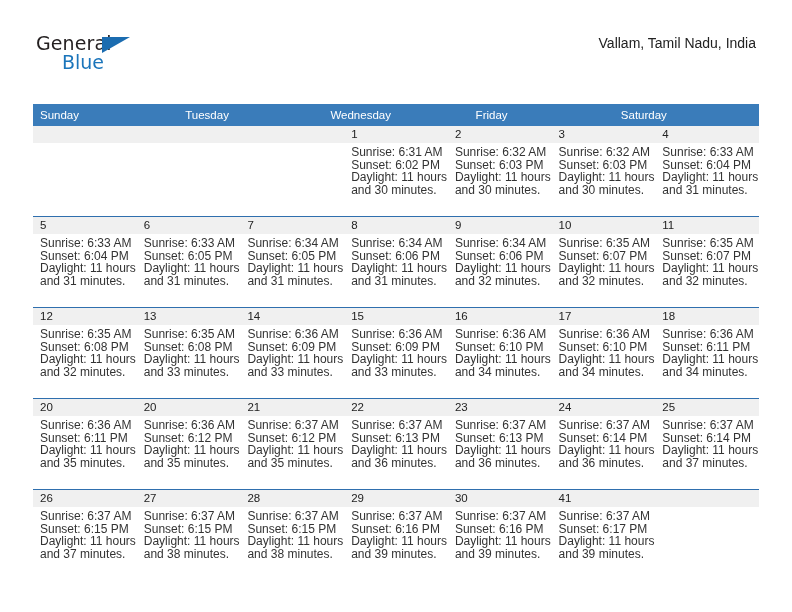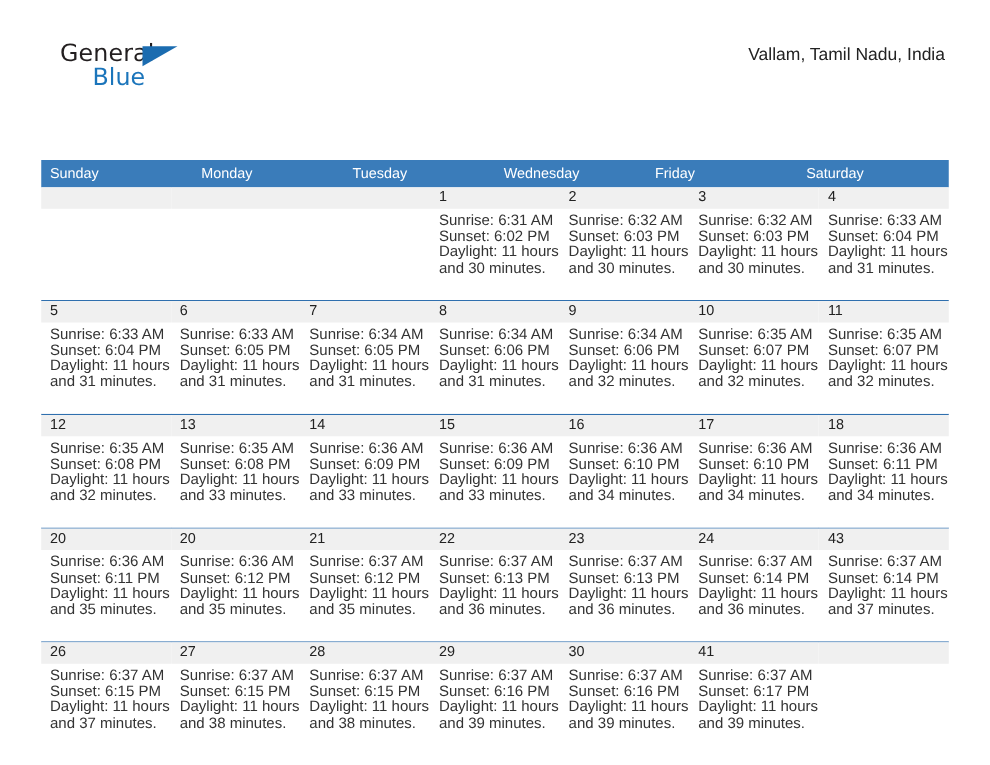--- a/index.html
+++ b/index.html
@@ -24,21 +24,21 @@
   
   .header {
     position: absolute;
     left: 36px;
     top: 28px;
     right: 36px;
     height: 66px;
   }
   .brand {
     position: absolute;
-    left: 12px;
+    left: 0;
     top: 4px;
     width: 120px;
     height: 50px;
   }
   .brand-general {
     position: absolute;
     left: 0;
     top: 0;
     font-size: 19px;
     letter-spacing: .1px;
@@ -86,21 +86,20 @@
   .calendar {
     position: absolute;
     left: 33px;
     top: 104px;
     width: 726px;
   }
   .dow-row {
     display: flex;
     background: #3a7cba;
     height: 22px;
-    margin-top: 24px;
   }
   .dow {
     flex: 1 1 0;
     color: #ffffff;
     font-size: 11.5px;
     line-height: 22px;
     padding-left: 7px;
     box-sizing: border-box;
     white-space: nowrap;
   }
@@ -157,21 +156,20 @@
 
     <div class="title-block">
       <div class="cal-sub">Vallam, Tamil Nadu, India</div>
     </div>
 
   </div>
 
   <div class="calendar">
     <div class="dow-row" id="dow-row">
         <div class="dow">Sunday</div>
-        <div class="dow">Monday</div>
         <div class="dow">Tuesday</div>
         <div class="dow">Wednesday</div>
         <div class="dow">Friday</div>
         <div class="dow">Saturday</div>
       </div>
     <div id="weeks-container">
         <div class="week">
           <div class="day empty">
             <div class="day-num"></div>
           </div>
@@ -397,21 +395,21 @@
           <div class="day">
             <div class="day-num">24</div>
             <div class="day-info">
               <div>Sunrise: 6:37 AM</div>
               <div>Sunset: 6:14 PM</div>
               <div>Daylight: 11 hours</div>
               <div>and 36 minutes.</div>
             </div>
           </div>
           <div class="day">
-            <div class="day-num">43</div>
+            <div class="day-num">25</div>
             <div class="day-info">
               <div>Sunrise: 6:37 AM</div>
               <div>Sunset: 6:14 PM</div>
               <div>Daylight: 11 hours</div>
               <div>and 37 minutes.</div>
             </div>
           </div>
         </div>
         <div class="week">
           <div class="day">

